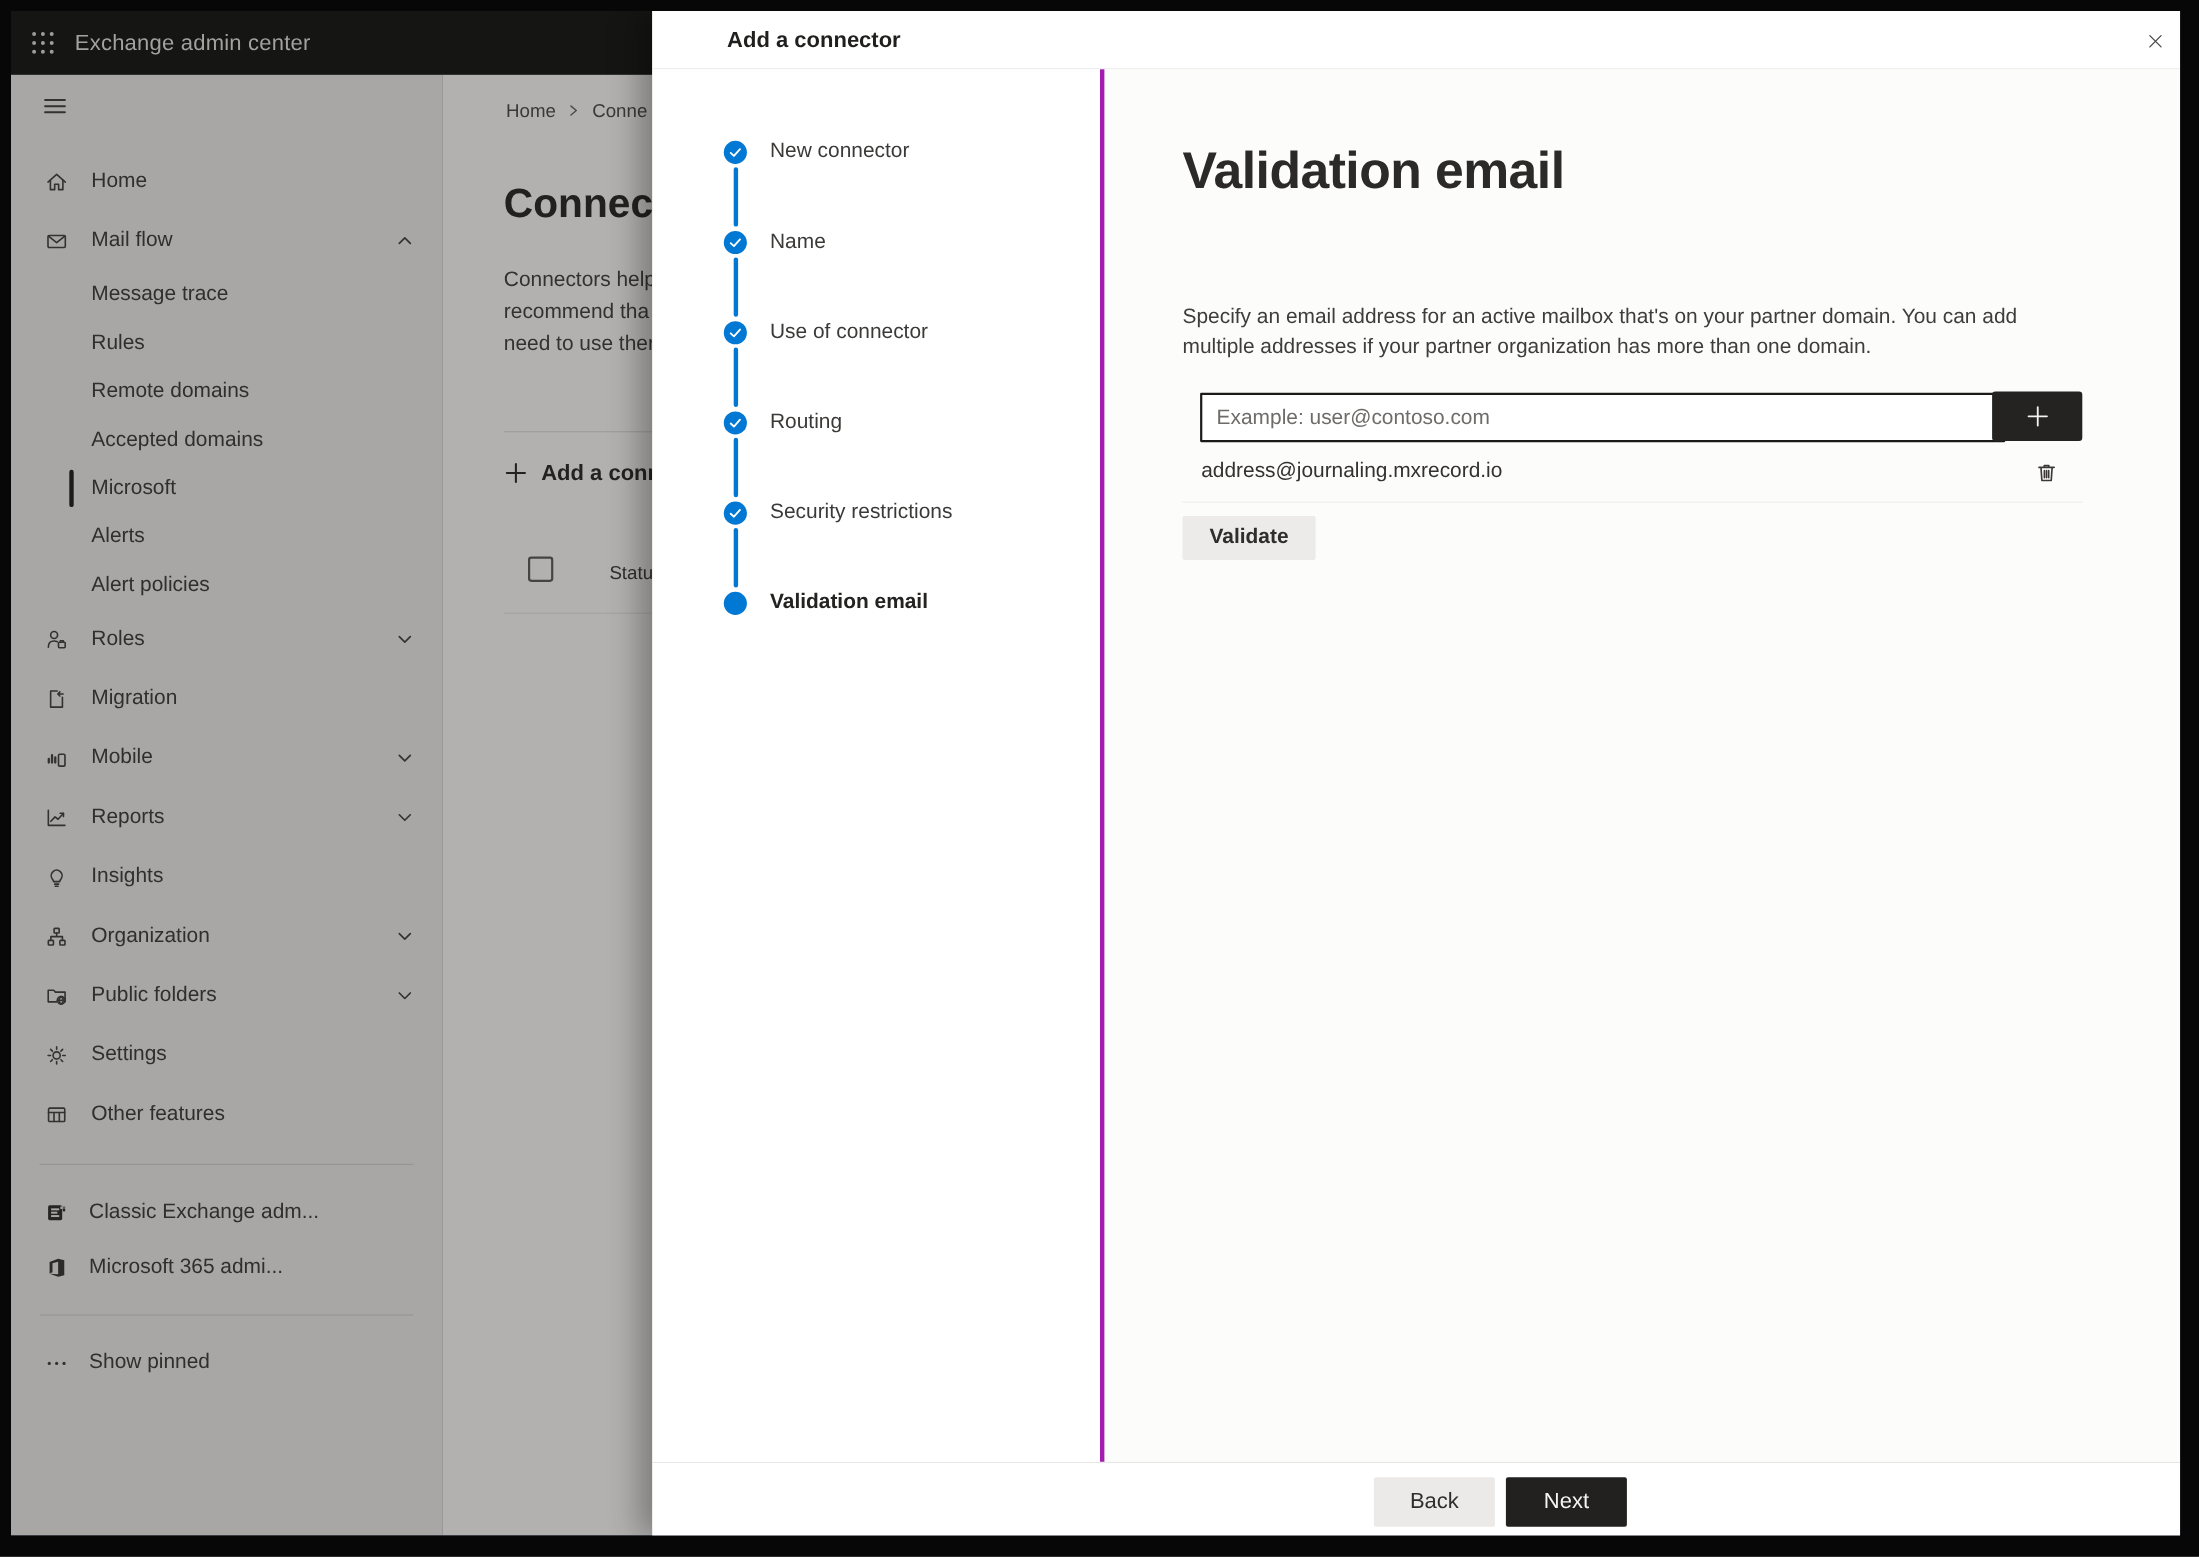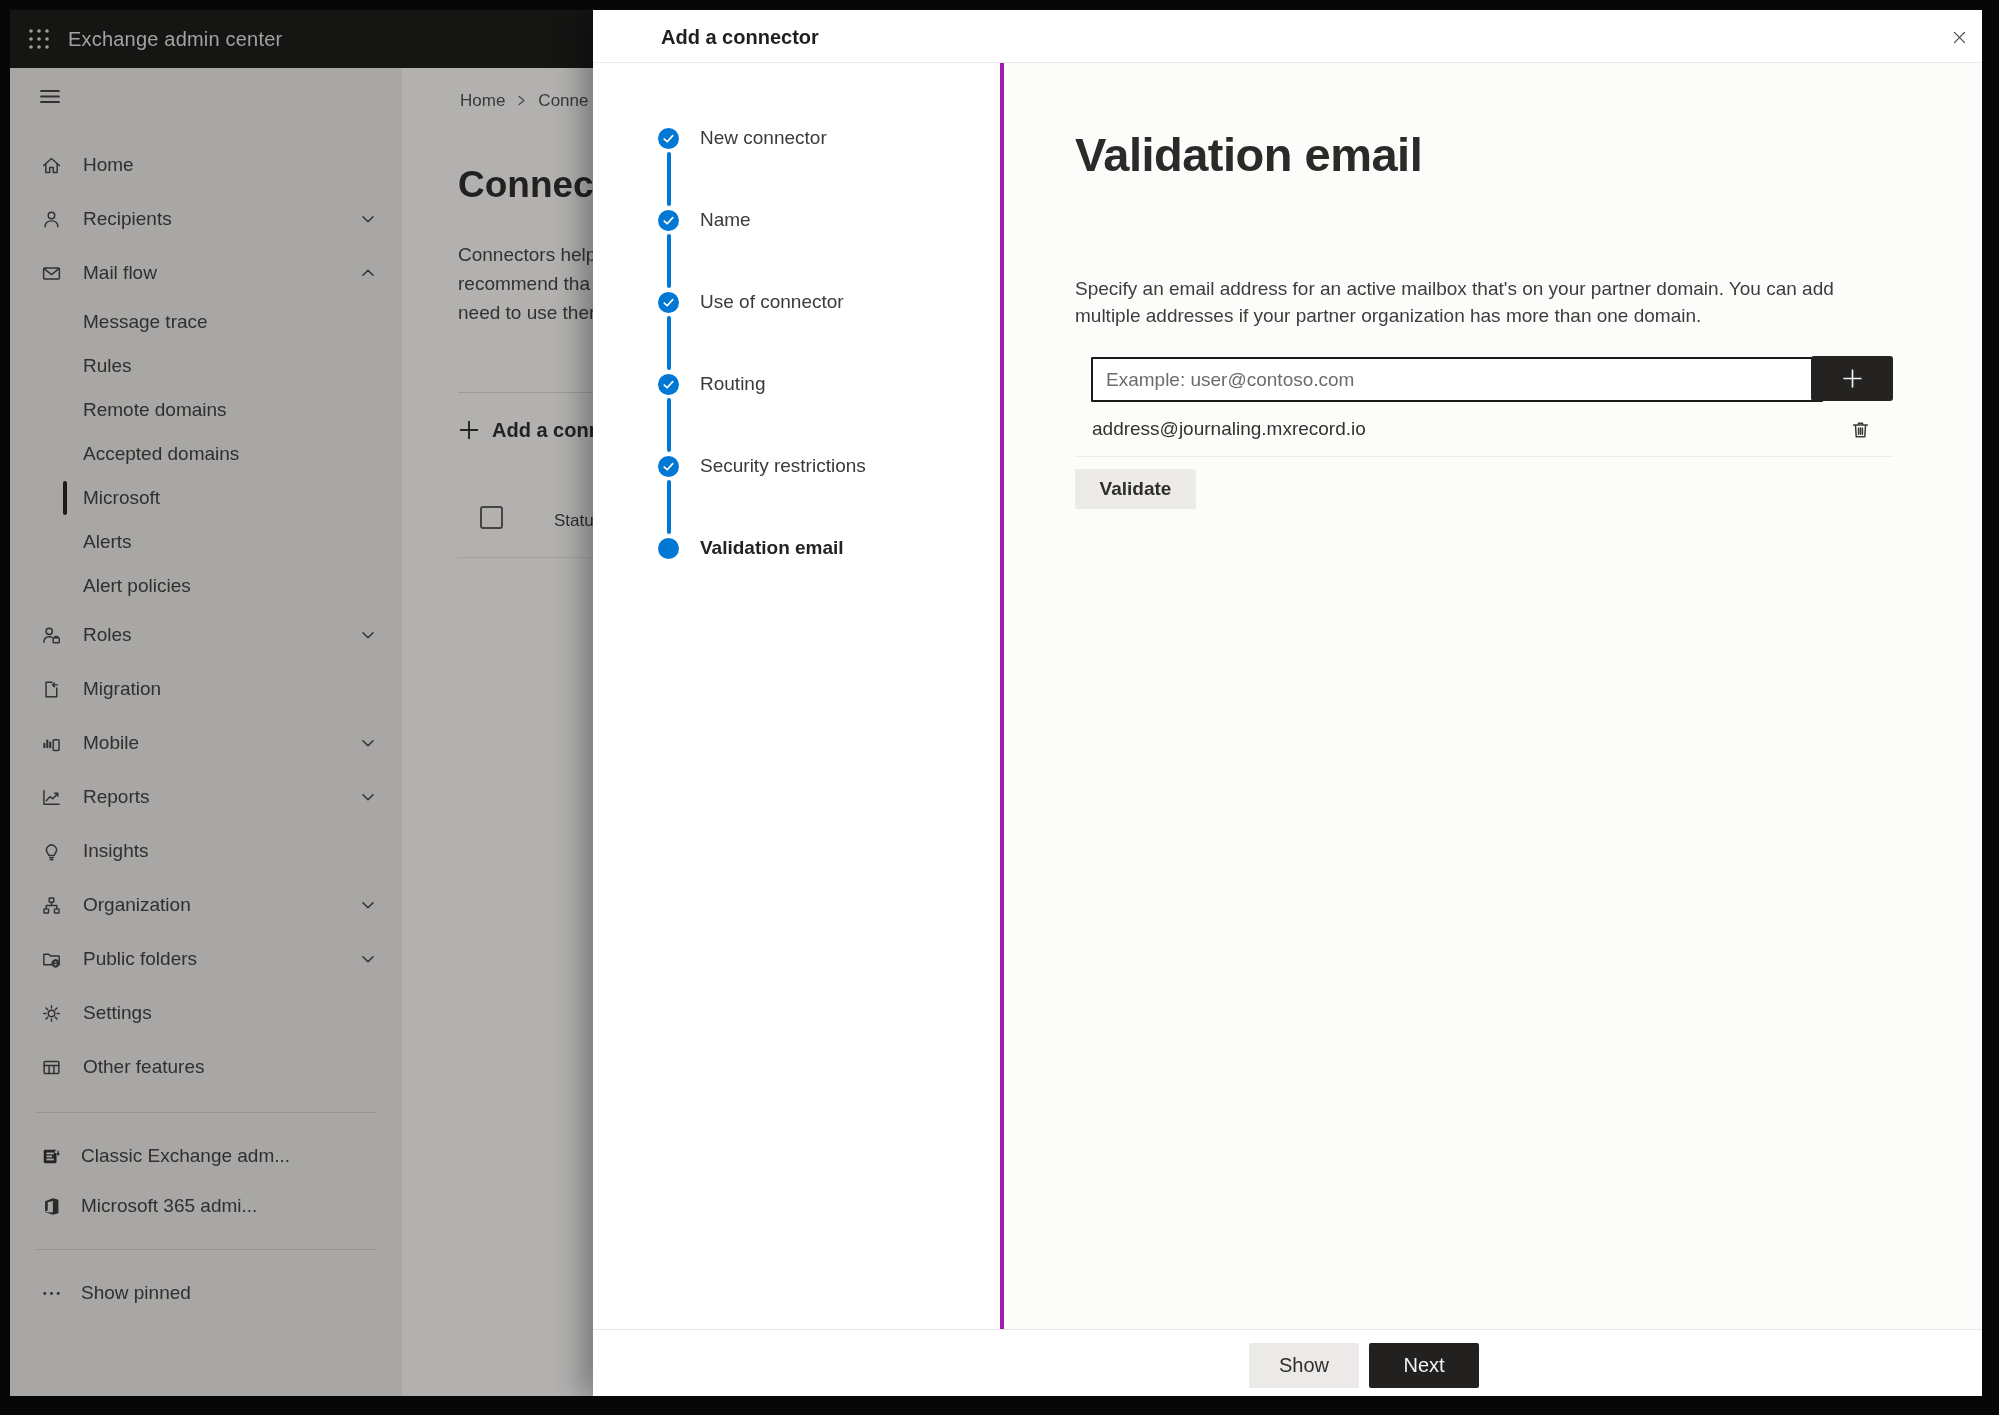--- a/index.html
+++ b/index.html
@@ -110,32 +110,20 @@
         <div class="nav-item">
           <span class="ico">
               <svg class="ol" width="21" height="21" viewBox="0 0 20 20">
                 <path d="M2.5 10 L10 3.4 L17.5 10"></path>
                 <path d="M4.6 8.6 V16.6 H8.3 V11.9 H11.7 V16.6 H15.4 V8.6"></path>
               </svg>
             </span>
           <span class="lbl">Home</span>
         </div>
 
-        <div class="nav-item">
-          <span class="ico">
-              <svg class="ol" width="21" height="21" viewBox="0 0 20 20">
-                <circle cx="10" cy="6.2" r="3.1"></circle>
-                <path d="M3.9 17 C3.9 12.9 6.6 11.3 10 11.3 C13.4 11.3 16.1 12.9 16.1 17"></path>
-              </svg>
-            </span>
-          <span class="lbl">Recipients</span>
-          <span class="chev"><svg class="ol" width="20" height="20" viewBox="0 0 20 20" style="stroke-width:1.5">
-                <path d="M5 7.7 L10 12.7 L15 7.7"></path>
-              </svg></span>
-        </div>
 
         <div class="nav-item">
           <span class="ico">
               <svg class="ol" width="21" height="21" viewBox="0 0 20 20">
                 <rect x="2.5" y="4.8" width="15" height="10.4" rx="1"></rect>
                 <path d="M3.2 5.6 L10 11 L16.8 5.6"></path>
               </svg>
             </span>
           <span class="lbl">Mail flow</span>
           <span class="chev"><svg class="ol" width="20" height="20" viewBox="0 0 20 20" style="stroke-width:1.5">
@@ -423,19 +411,19 @@
         <span class="trash-btn">
           <svg width="23" height="23" viewBox="0 0 20 20" style="stroke:#3c3a38;fill:none;stroke-width:1.3;stroke-linecap:round;stroke-linejoin:round">
             <path d="M4 6 h12 M8.2 6 V4.5 h3.6 V6 M5.6 6 l.7 10.4 h7.4 L14.4 6 M8.3 8.6 v5.6 M10 8.6 v5.6 M11.7 8.6 v5.6"></path>
           </svg>
         </span>
       </div>
 
       <button class="validate-btn">Validate</button>
 
       <div class="dlg-footer">
-        <button class="back-btn">Show</button>
+        <button class="back-btn">Back</button>
         <button class="next-btn">Next</button>
       </div>
     </div>
 
   </div>
 </div>
 
 </body></html>

